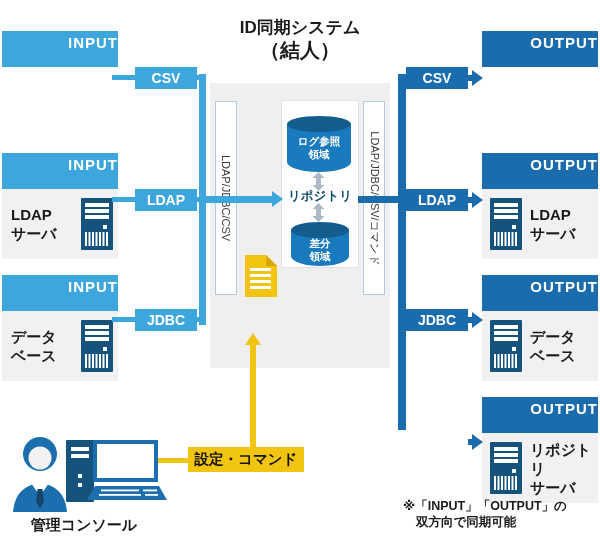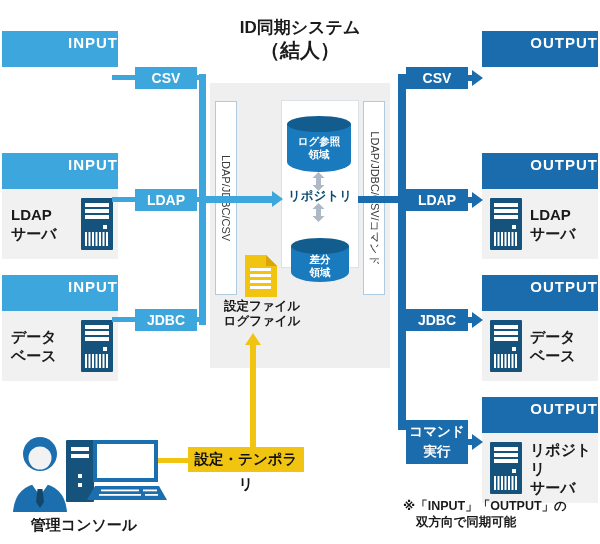--- a/index.html
+++ b/index.html
@@ -220,21 +220,21 @@
     <div class="cyl-text" style="top:19px;">ログ参照
 領域</div>
   </div>
   <svg class="abs z2" style="left:312px;top:172px;" width="13" height="19" viewBox="0 0 13 19">
     <path d="M6.5 0 L12.5 6 L9 6 L9 13 L12.5 13 L6.5 19 L0.5 13 L4 13 L4 6 L0.5 6 Z" fill="#adb9c6"></path>
   </svg>
   <div class="abs repo-lbl">リポジトリ</div>
   <svg class="abs z2" style="left:312px;top:203px;" width="13" height="19" viewBox="0 0 13 19">
     <path d="M6.5 0 L12.5 6 L9 6 L9 13 L12.5 13 L6.5 19 L0.5 13 L4 13 L4 6 L0.5 6 Z" fill="#adb9c6"></path>
   </svg>
-  <div class="abs cylinder" style="left:291px;top:222px;width:58px;height:44px;margin-top:16px;">
+  <div class="abs cylinder" style="left:291px;top:222px;width:58px;height:44px;">
     <div class="cyl-top"></div>
     <div class="cyl-body"></div>
     <div class="cyl-text" style="top:15px;">差分
 領域</div>
   </div>
 
   <div class="abs ln-db z2" style="left:358px;top:196px;width:40px;height:7px;"></div>
   <div class="abs ln-db" style="left:398px;top:74px;width:8px;height:356px;"></div>
 
   <div class="abs proto proto-db z2" style="left:406px;top:67px;">CSV</div>
@@ -242,38 +242,34 @@
   <div class="abs arr-r db" style="left:472px;top:70px;"></div>
 
   <div class="abs proto proto-db z2" style="left:406px;top:189px;">LDAP</div>
   <div class="abs ln-db" style="left:468px;top:197px;width:5px;height:6px;"></div>
   <div class="abs arr-r db" style="left:472px;top:192px;"></div>
 
   <div class="abs proto proto-db z2" style="left:406px;top:309px;">JDBC</div>
   <div class="abs ln-db" style="left:468px;top:317px;width:5px;height:6px;"></div>
   <div class="abs arr-r db" style="left:472px;top:312px;"></div>
 
-  <div class="abs proto proto-db proto-2l z2" style="left:406px;top:420px;">コマンド
-実行</div>
   <div class="abs ln-db" style="left:468px;top:439px;width:5px;height:6px;"></div>
   <div class="abs arr-r db" style="left:472px;top:434px;"></div>
 
   <svg class="abs z2" style="left:245px;top:255px;" width="32" height="42" viewBox="0 0 32 42">
     <path d="M0 0 H21 L32 11 V42 H0 Z" fill="#f2c412"></path>
     <path d="M21 0 L32 11 H21 Z" fill="#d9a606"></path>
     <rect x="5" y="13" width="21" height="3" fill="#fff"></rect>
       <rect x="5" y="19" width="21" height="3" fill="#fff"></rect>
     <rect x="5" y="25" width="21" height="3" fill="#fff"></rect>
       <rect x="5" y="31" width="21" height="3" fill="#fff"></rect>
   </svg>
-  <div class="abs filecap">設定ファイル
-ログファイル</div>
   <div class="abs arr-up z2" style="left:245px;top:333px;"></div>
   <div class="abs ln-yl z2" style="left:250px;top:345px;width:6px;height:105px;"></div>
-  <div class="abs ybox">設定・テンポラリ</div>
+  <div class="abs ybox">設定・コマンド</div>
   <div class="abs ln-yl" style="left:158px;top:458px;width:30px;height:5px;"></div>
 
   <svg class="abs" style="left:12px;top:436px;" width="58" height="76" viewBox="0 0 58 76">
     <circle cx="28" cy="18" r="17" fill="#1b6fae"></circle>
     <circle cx="28" cy="22" r="11.5" fill="#f2f2f2"></circle>
     <path d="M1 76 Q3 50 28 47 Q53 50 55 76 Z" fill="#1b6fae"></path>
     <path d="M19 47 L37 47 L28 60 Z" fill="#fff"></path>
     <path d="M25.5 53 L30.5 53 L32 66 L28 72 L24 66 Z" fill="#14466b"></path>
   </svg>
   <svg class="abs" style="left:66px;top:440px;" width="28" height="62" viewBox="0 0 28 62">

